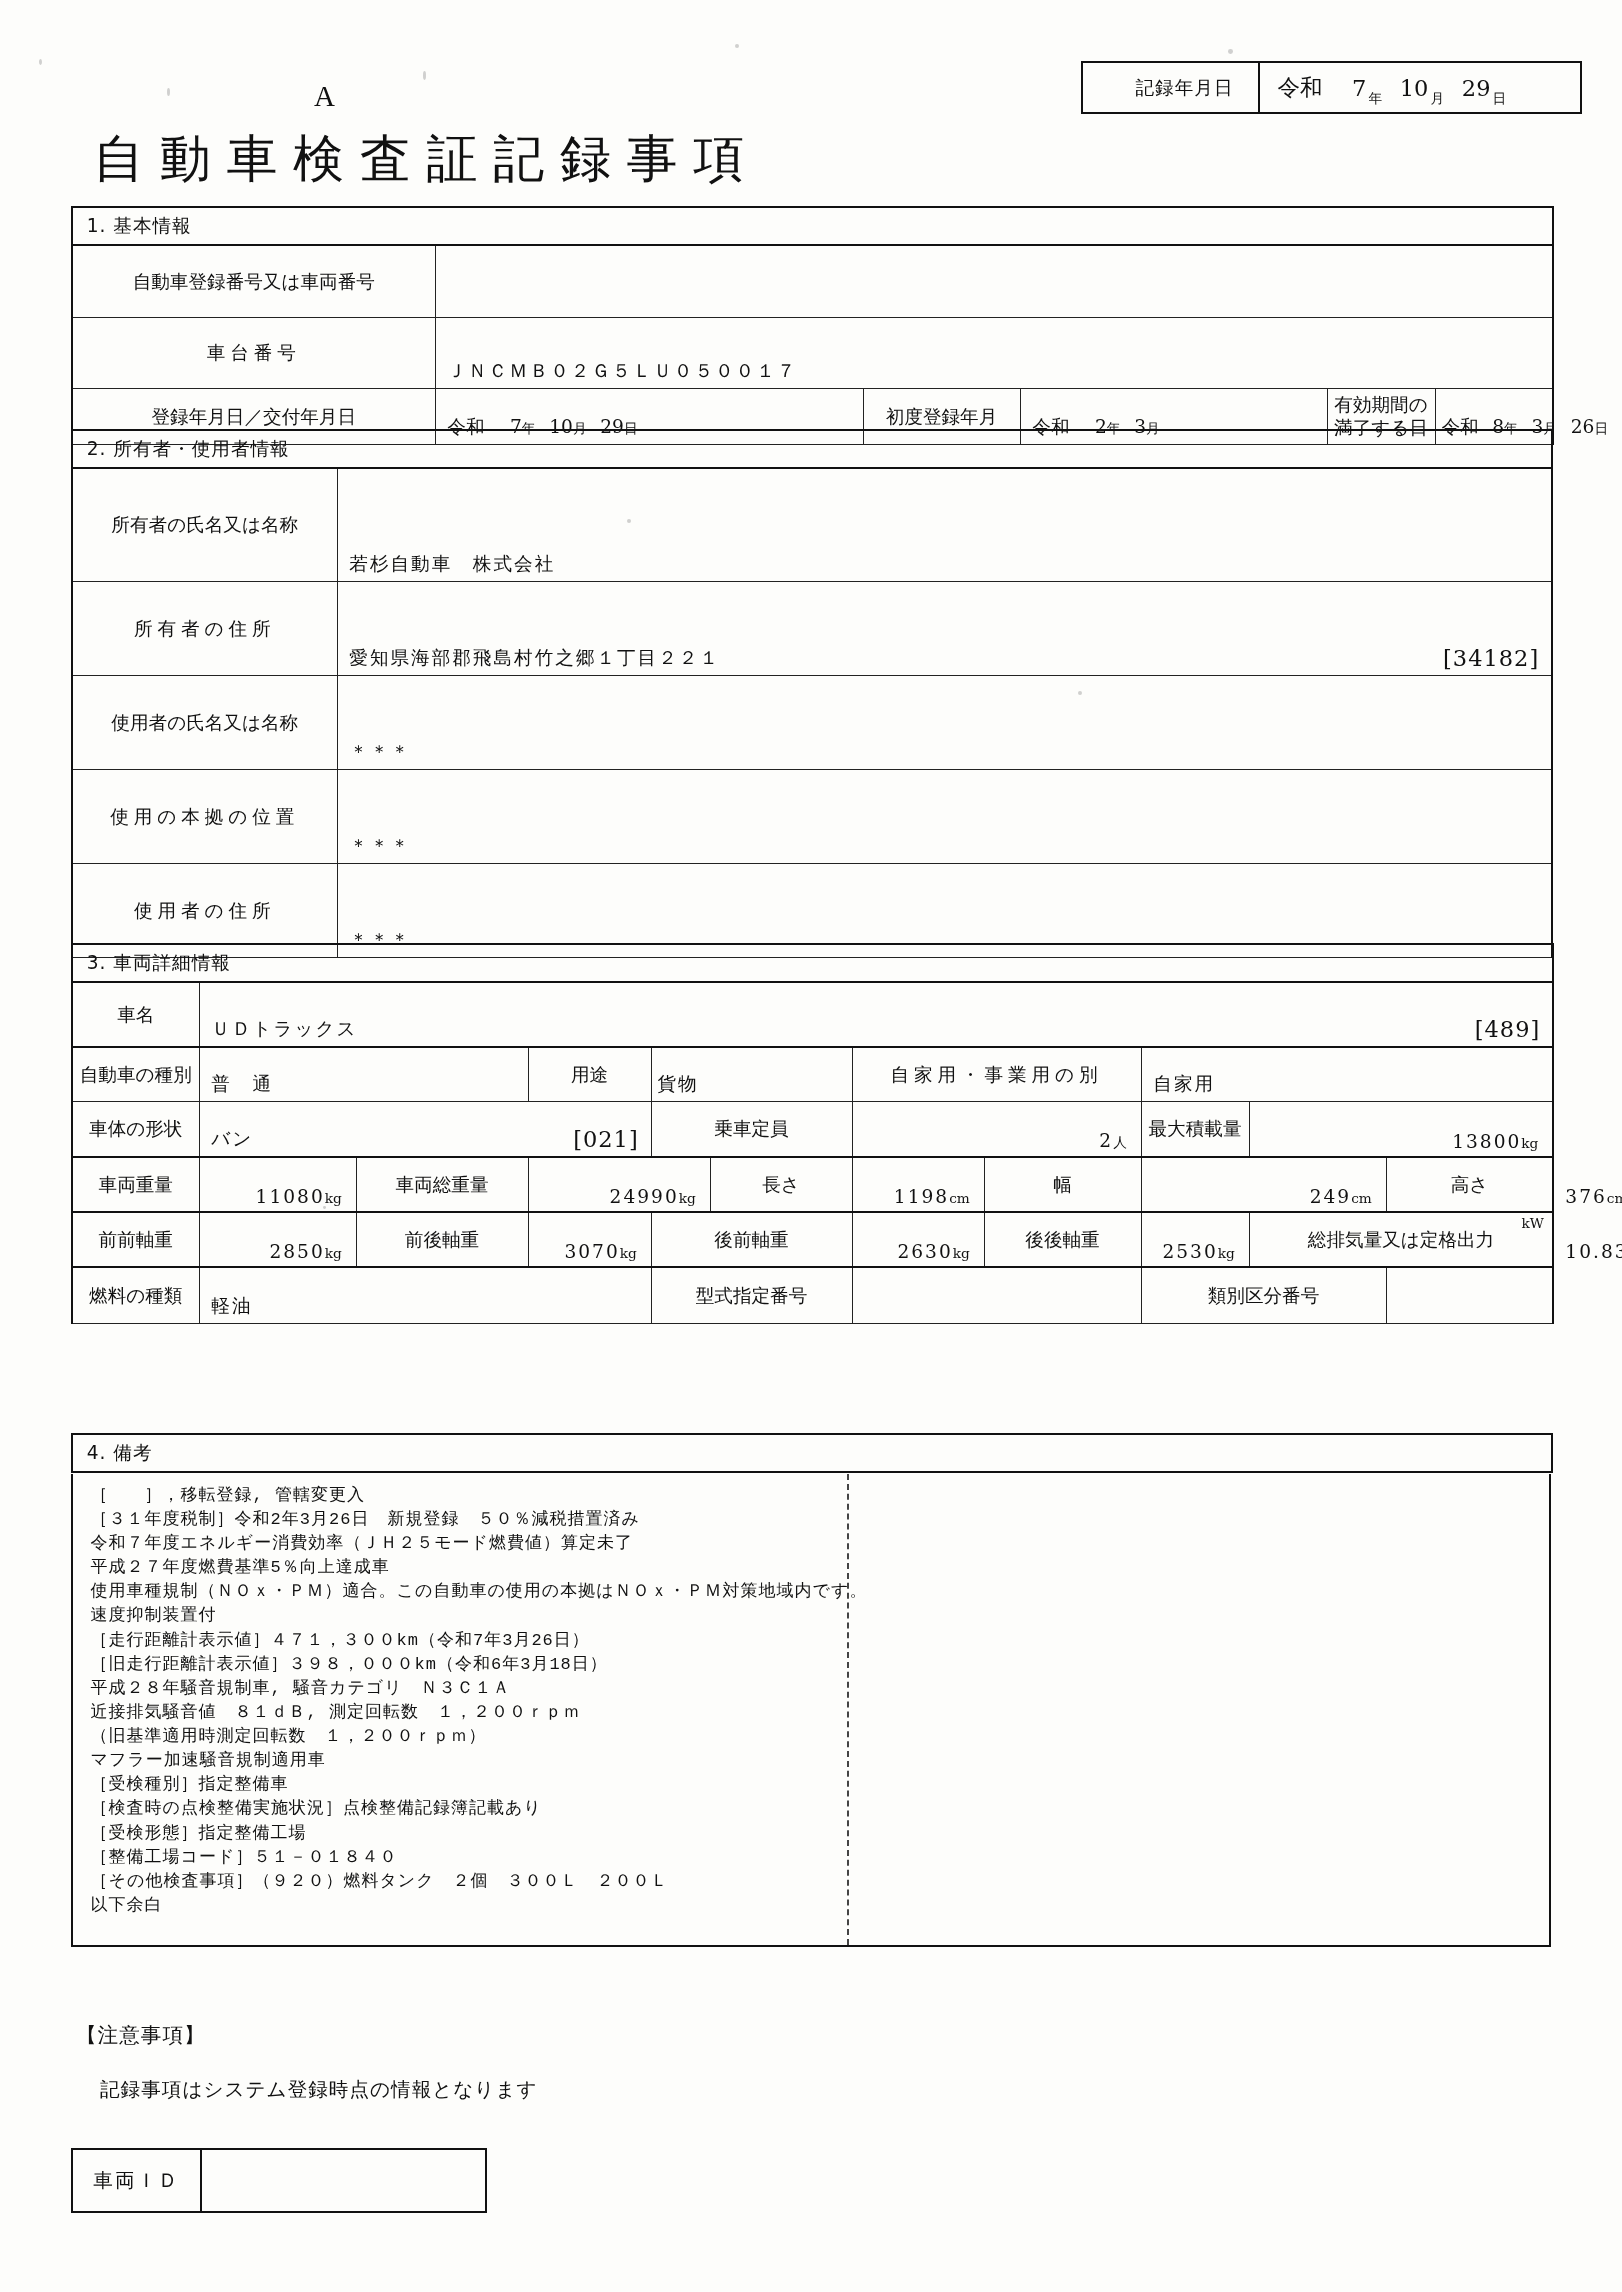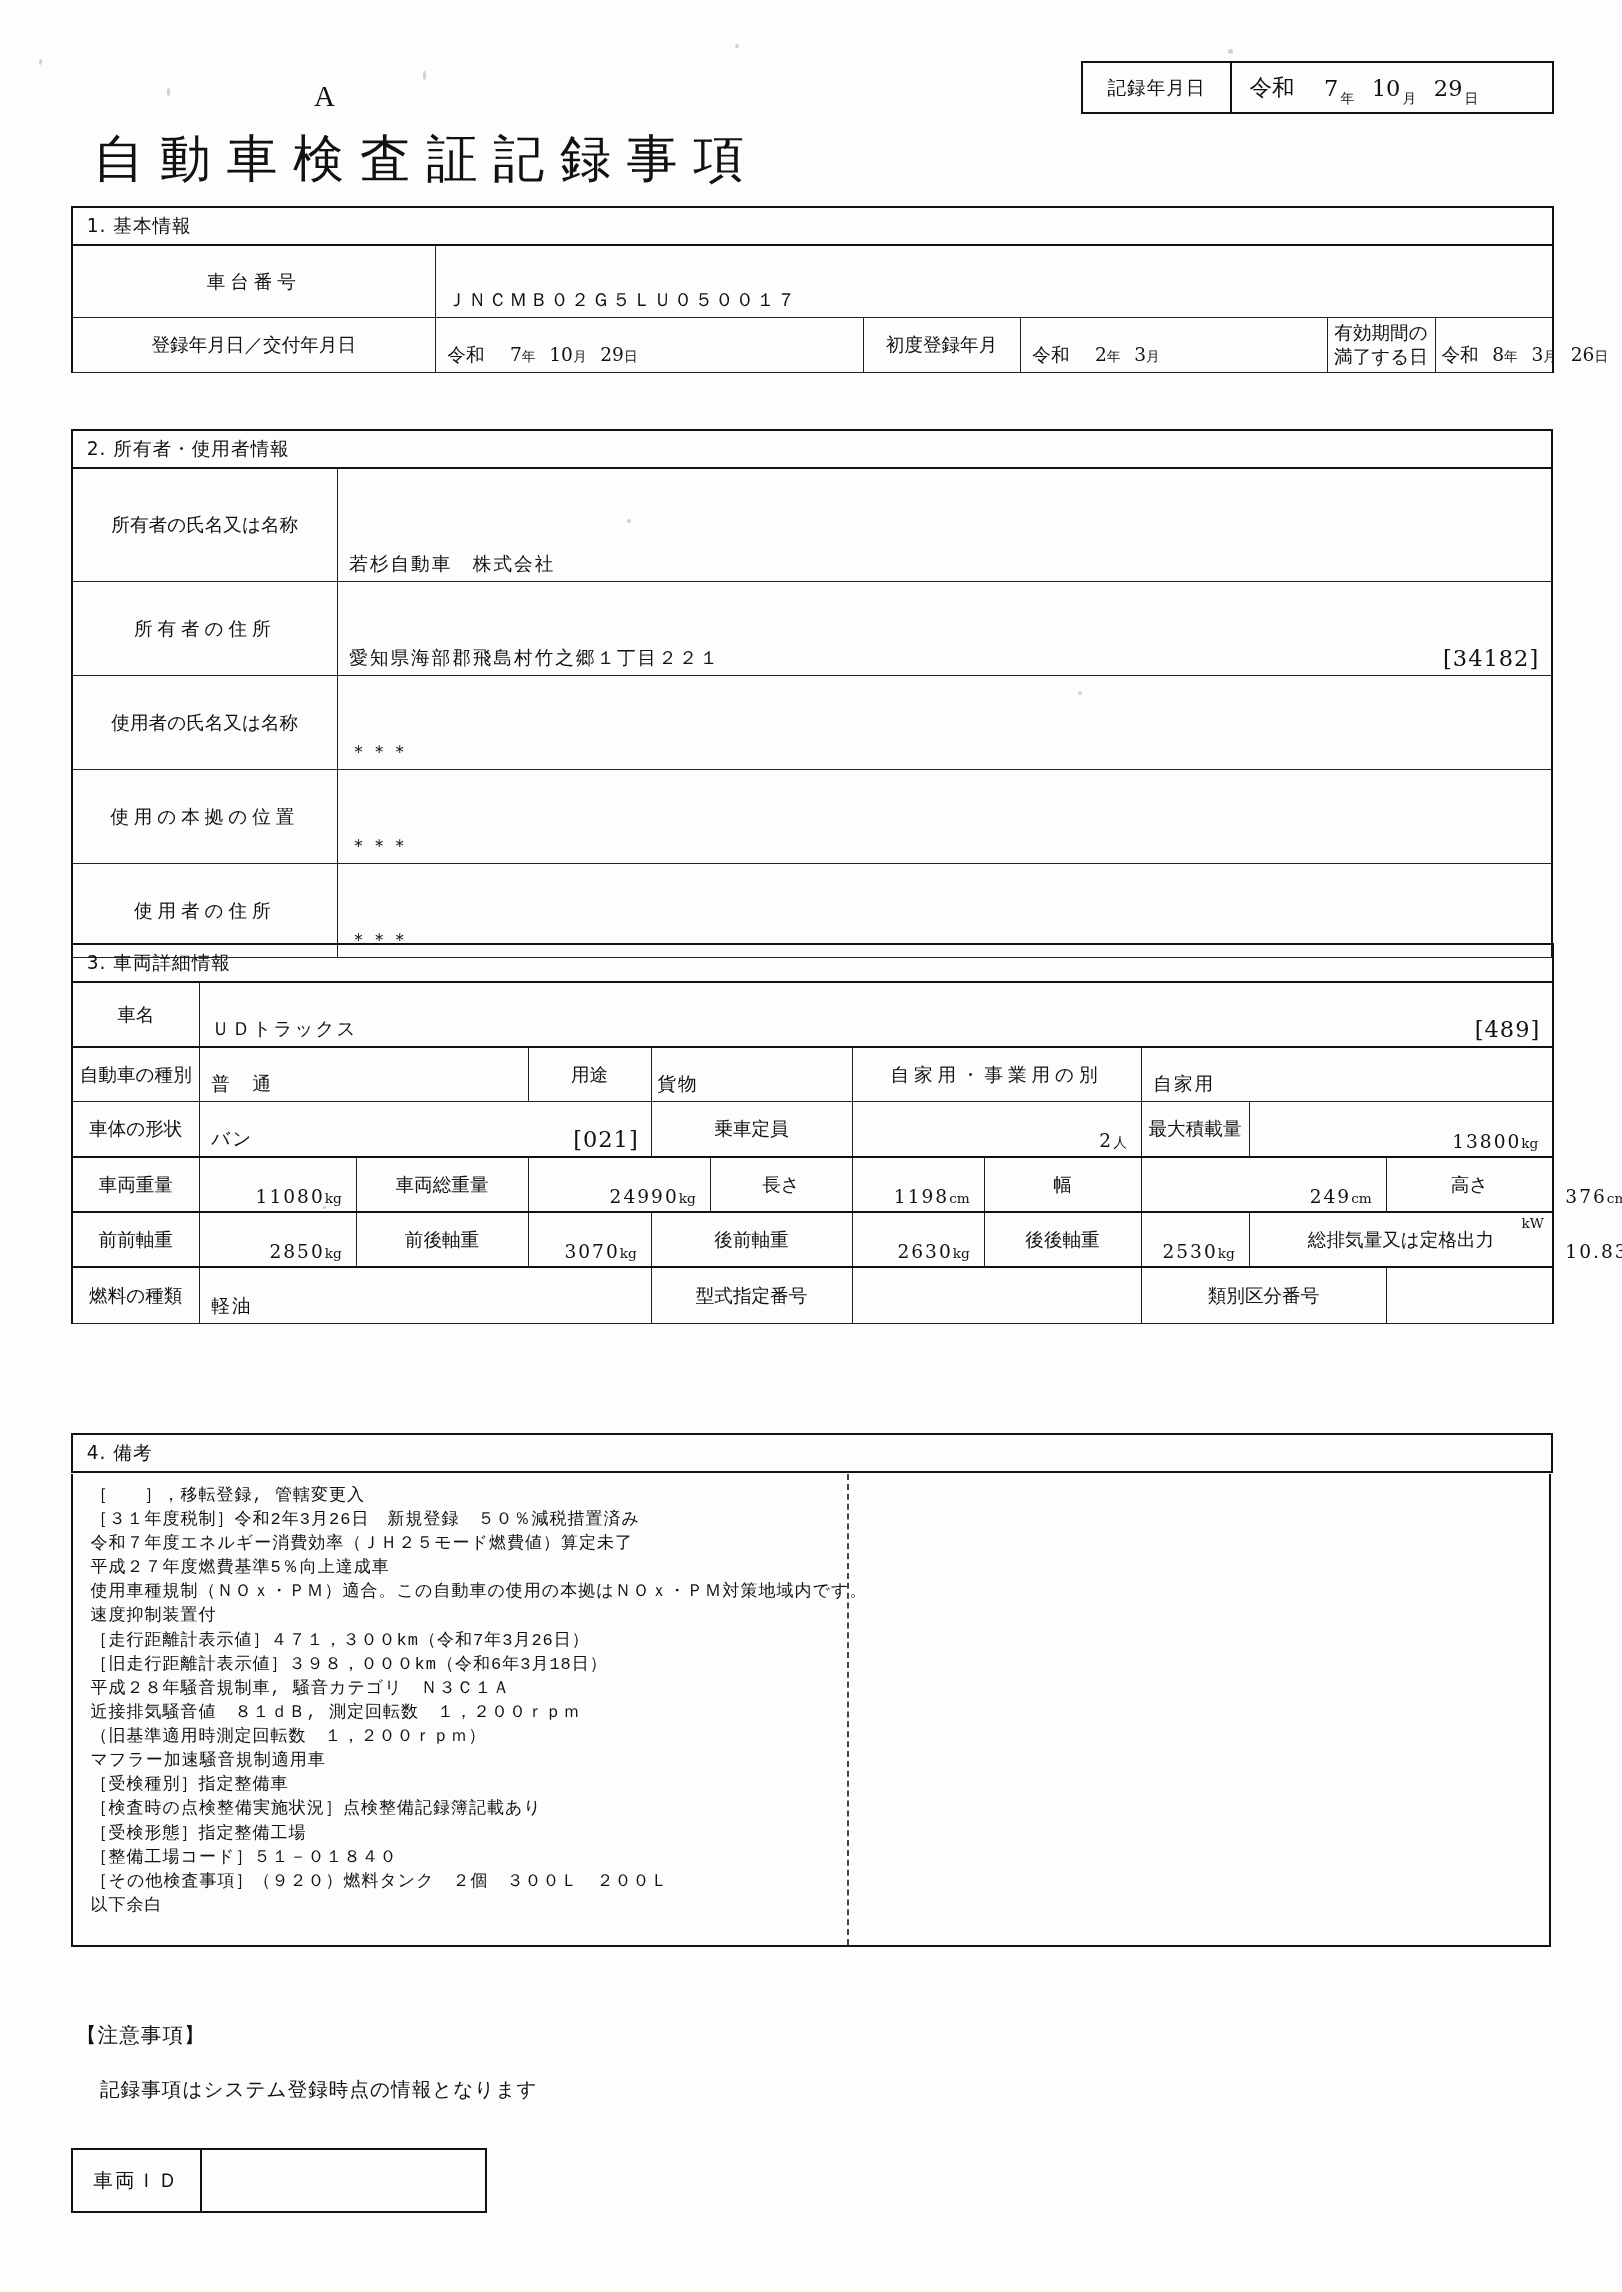--- a/index.html
+++ b/index.html
@@ -24,21 +24,21 @@
   .doc-title{
     position:absolute;left:93px;top:125px;
     font-family:"DejaVu Serif","Liberation Serif",serif;
     font-size:51px;letter-spacing:15.7px;font-weight:500;
     white-space:nowrap;
   }
   .rec-box{
     position:absolute;left:1081px;top:61px;
     width:469px;height:49px;
     border:2px solid #111;
-    display:flex;align-items:stretch;
+    display:flex;align-items:stretch;padding-left:28px;
   }
   .rec-label{
     width:147px;border-right:2px solid #111;
     display:flex;align-items:center;justify-content:center;
     font-size:18.6px;letter-spacing:1px;
   }
   .rec-val{
     flex:1;display:flex;align-items:center;
     font-family:"DejaVu Serif","Liberation Serif",serif;
     font-size:22.5px;padding-left:17.6px;gap:2px;
@@ -178,20 +178,24 @@
         <col style="width:98px">
         <col style="width:59px">
       <col style="width:62px">
         <col style="width:245px">
         <col style="width:108px">
       <col style="width:118px">
     </colgroup>
     <tbody>
         <tr>
       <td class="sect-hd" colspan="10">1. 基本情報</td>
+    </tr>
+    <tr>
+      <td class="lbl thickl" rowspan="1" style="height:63px">自動車登録番号又は車両番号</td>
+      <td class="val thickr" colspan="9"></td>
     </tr>
     <tr>
       <td class="lbl thickl lbl-sp" style="height:63px">車台番号</td>
       <td class="val thickr" colspan="9">ＪＮＣＭＢ０２Ｇ５ＬＵ０５００１７</td>
     </tr>
     <tr style="height:53px">
       <td class="lbl thickl">登録年月日／交付年月日</td>
       <td class="val val-sm" colspan="3" style="letter-spacing:0">
         <span>令和</span><span class="gap-s"></span><span>7</span><span class="u">年</span><span class="gap-m"></span><span>10</span><span class="u">月</span><span class="gap-m"></span><span>29</span><span class="u">日</span>
       </td>

